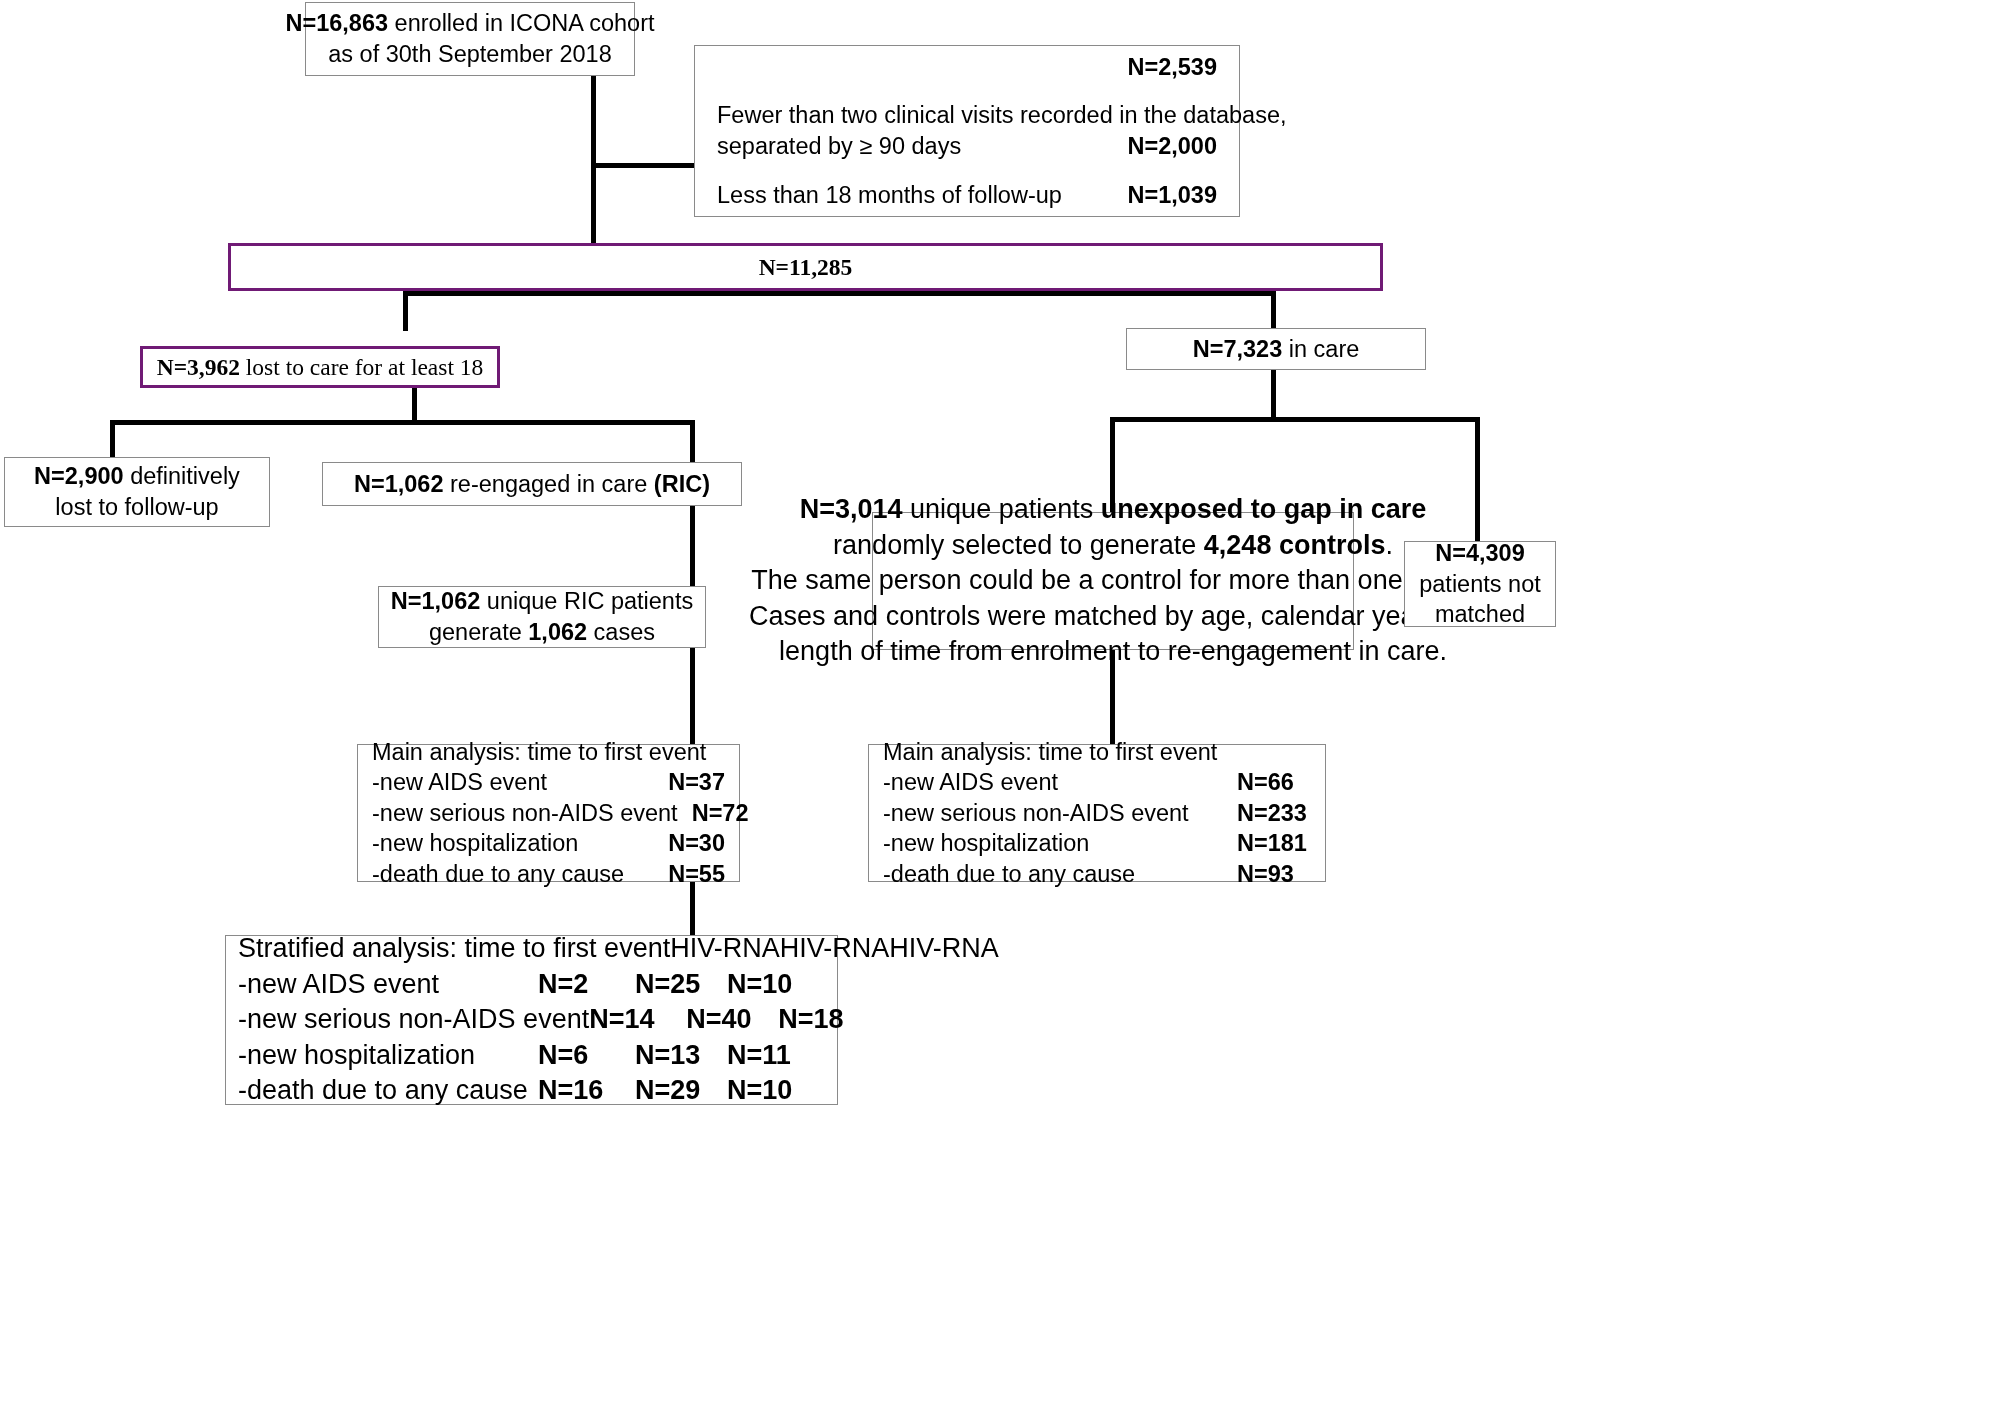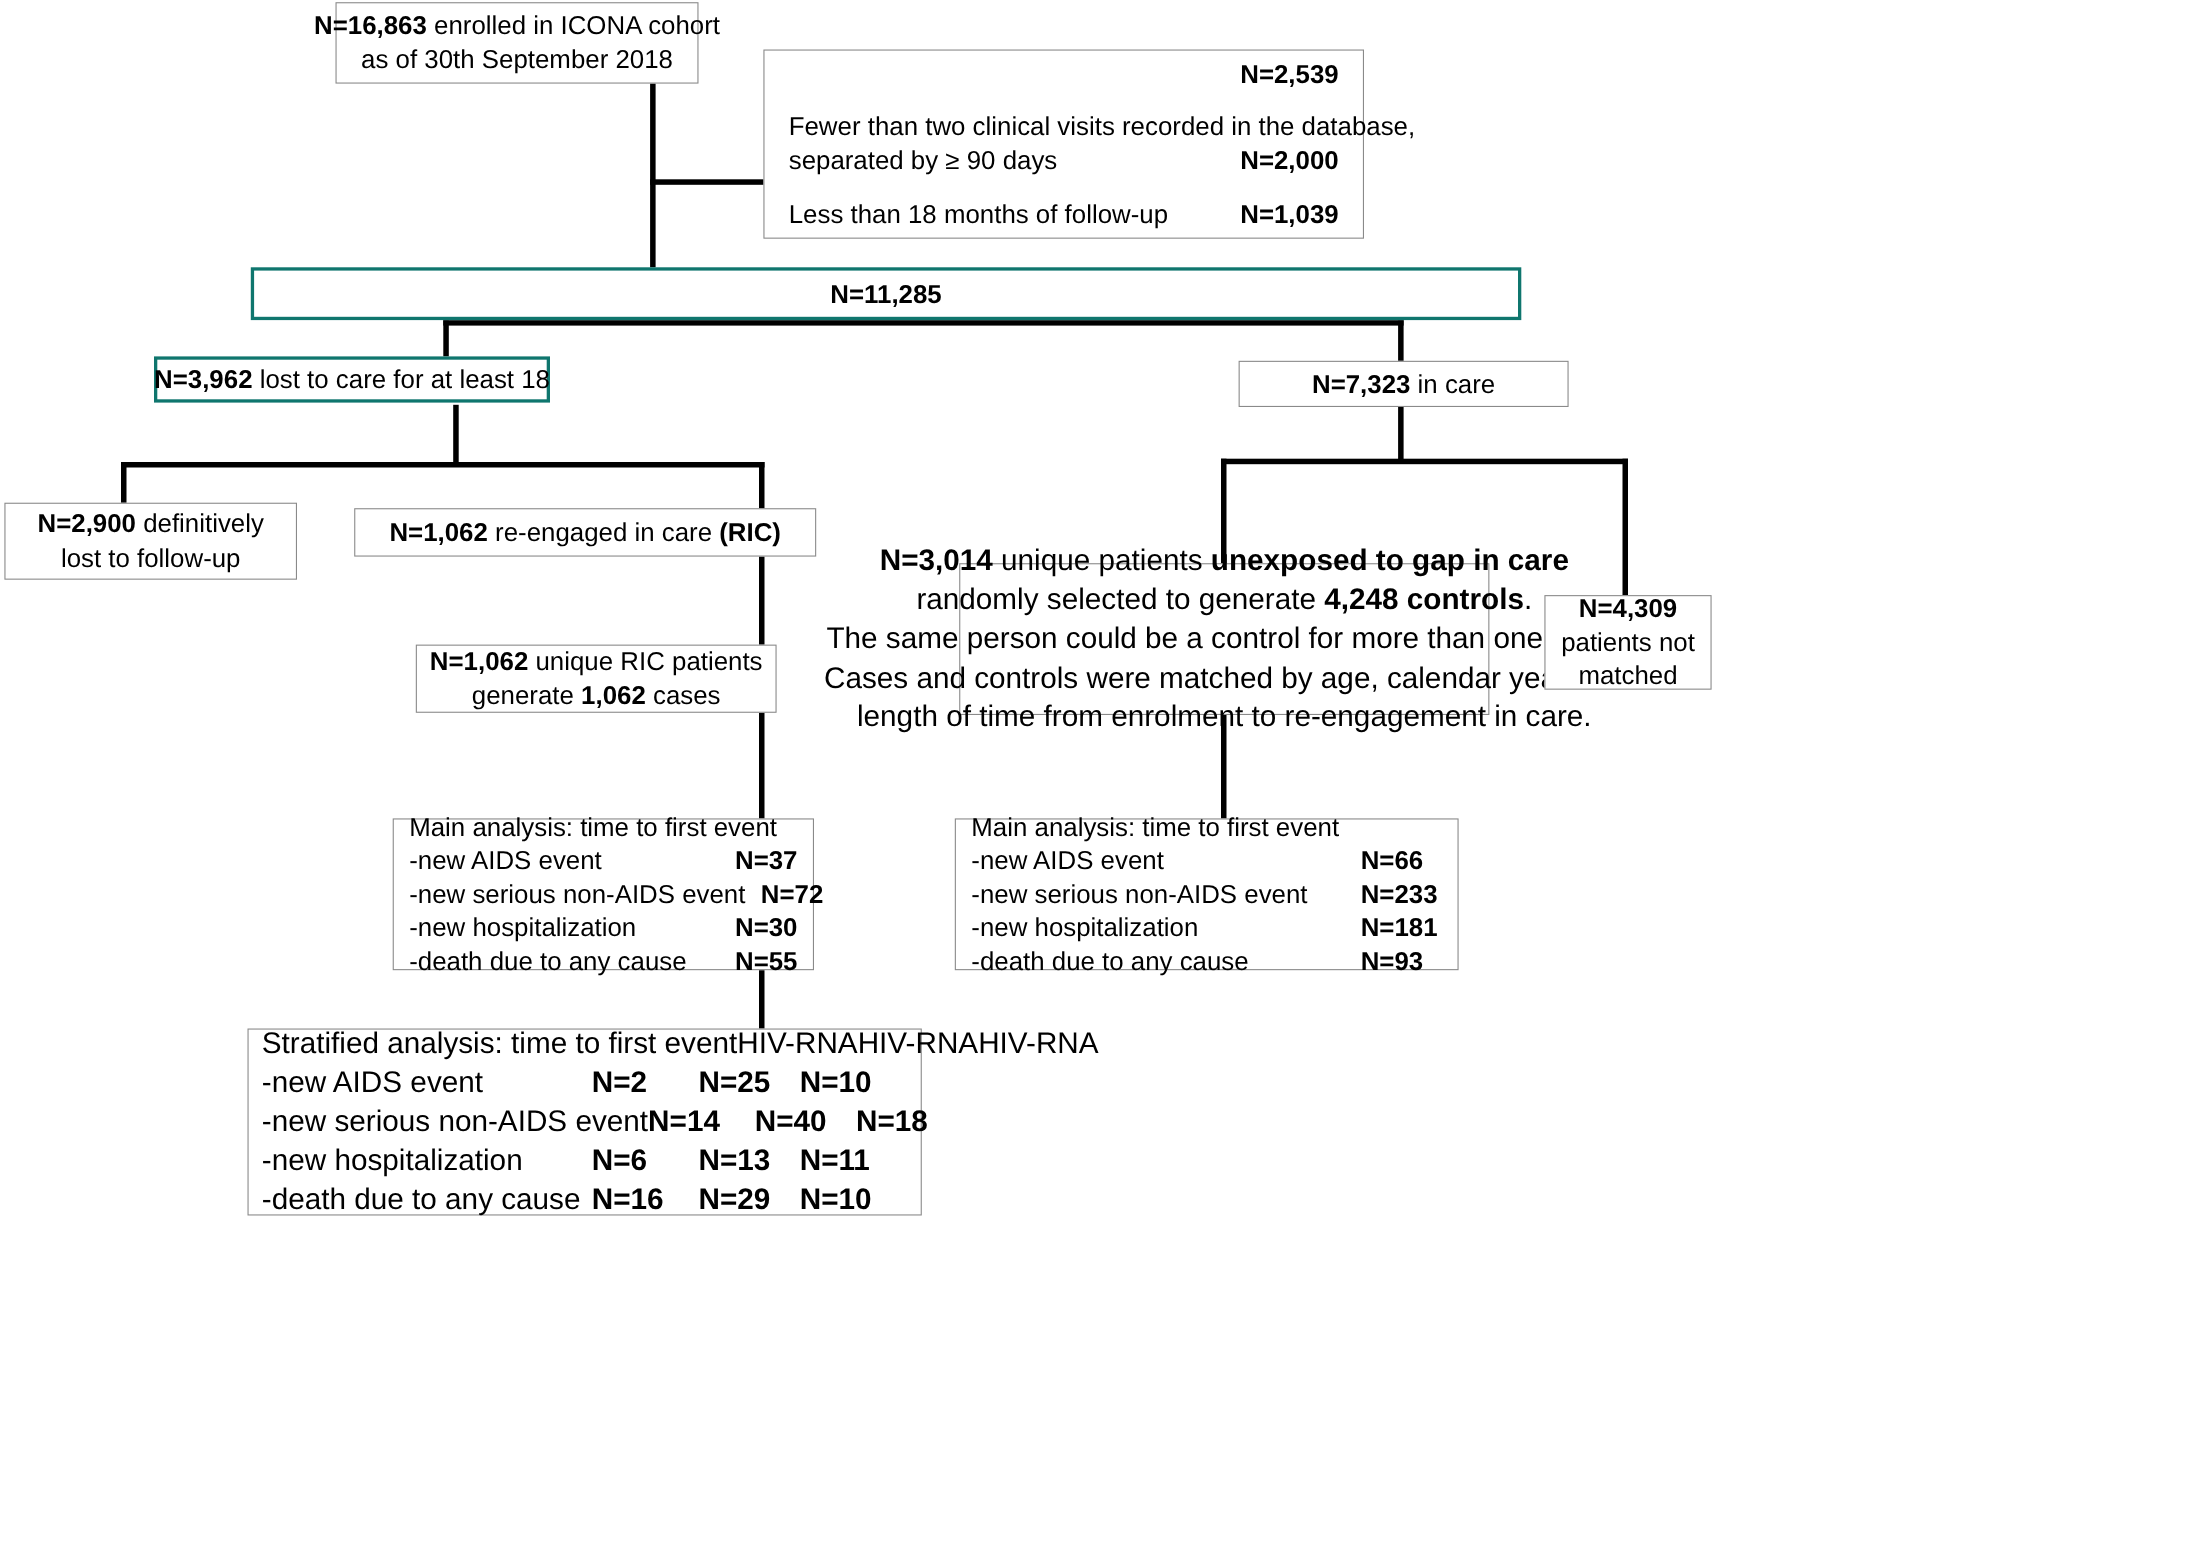--- a/index.html
+++ b/index.html
@@ -22,21 +22,22 @@
     position: absolute;
     box-sizing: border-box;
     background: #ffffff;
     border: 1.5px solid #8a8a8a;
     display: flex;
     flex-direction: column;
     justify-content: center;
     z-index: 5;
   }
   .box.thick {
-    border: 3px solid #0f766e;
+    border: 3px solid #701a75;
+    font-family: Liberation Serif, serif;
   }
   .ctr { align-items: center; text-align: center; }
   .lft { align-items: flex-start; text-align: left; }
   .line {
     position: absolute;
     background: #000000;
     z-index: 1;
   }
   .vl { width: 5px; }
   .hl { height: 5px; }
@@ -50,21 +51,21 @@
     white-space: nowrap;
   }
   .lbl { flex: 0 0 auto; }
   .spacer { flex: 1 1 auto; min-width: 14px; }
   .num { flex: 0 0 auto; font-weight: bold; text-align: left; }
 
   
   #box-enrolled { left: 305px; top: 2px; width: 330px; height: 74px; padding: 6px 26px; }
   #box-excluded { left: 694px; top: 45px; width: 546px; height: 172px; padding: 16px 22px; }
   #box-total    { left: 228px; top: 243px; width: 1155px; height: 48px; }
-  #box-lost     { left: 140px; top: 324px; width: 360px; height: 42px; padding: 0 12px; }
+  #box-lost     { left: 140px; top: 346px; width: 360px; height: 42px; padding: 0 12px; }
   #box-incare   { left: 1126px; top: 328px; width: 300px; height: 42px; }
   #box-dlfu     { left: 4px; top: 457px; width: 266px; height: 70px; padding: 4px 10px; }
   #box-ric      { left: 322px; top: 462px; width: 420px; height: 44px; }
   #box-cases    { left: 378px; top: 586px; width: 328px; height: 62px; padding: 4px 8px; }
   #box-controls { left: 872px; top: 512px; width: 482px; height: 138px; padding: 10px 12px; }
   #box-nomatch  { left: 1404px; top: 541px; width: 152px; height: 86px; padding: 4px 6px; }
   #box-main-l   { left: 357px; top: 744px; width: 383px; height: 138px; padding: 10px 14px; }
   #box-main-r   { left: 868px; top: 744px; width: 458px; height: 138px; padding: 10px 14px; }
   #box-strat    { left: 225px; top: 935px; width: 613px; height: 170px; padding: 10px 12px; }
 

